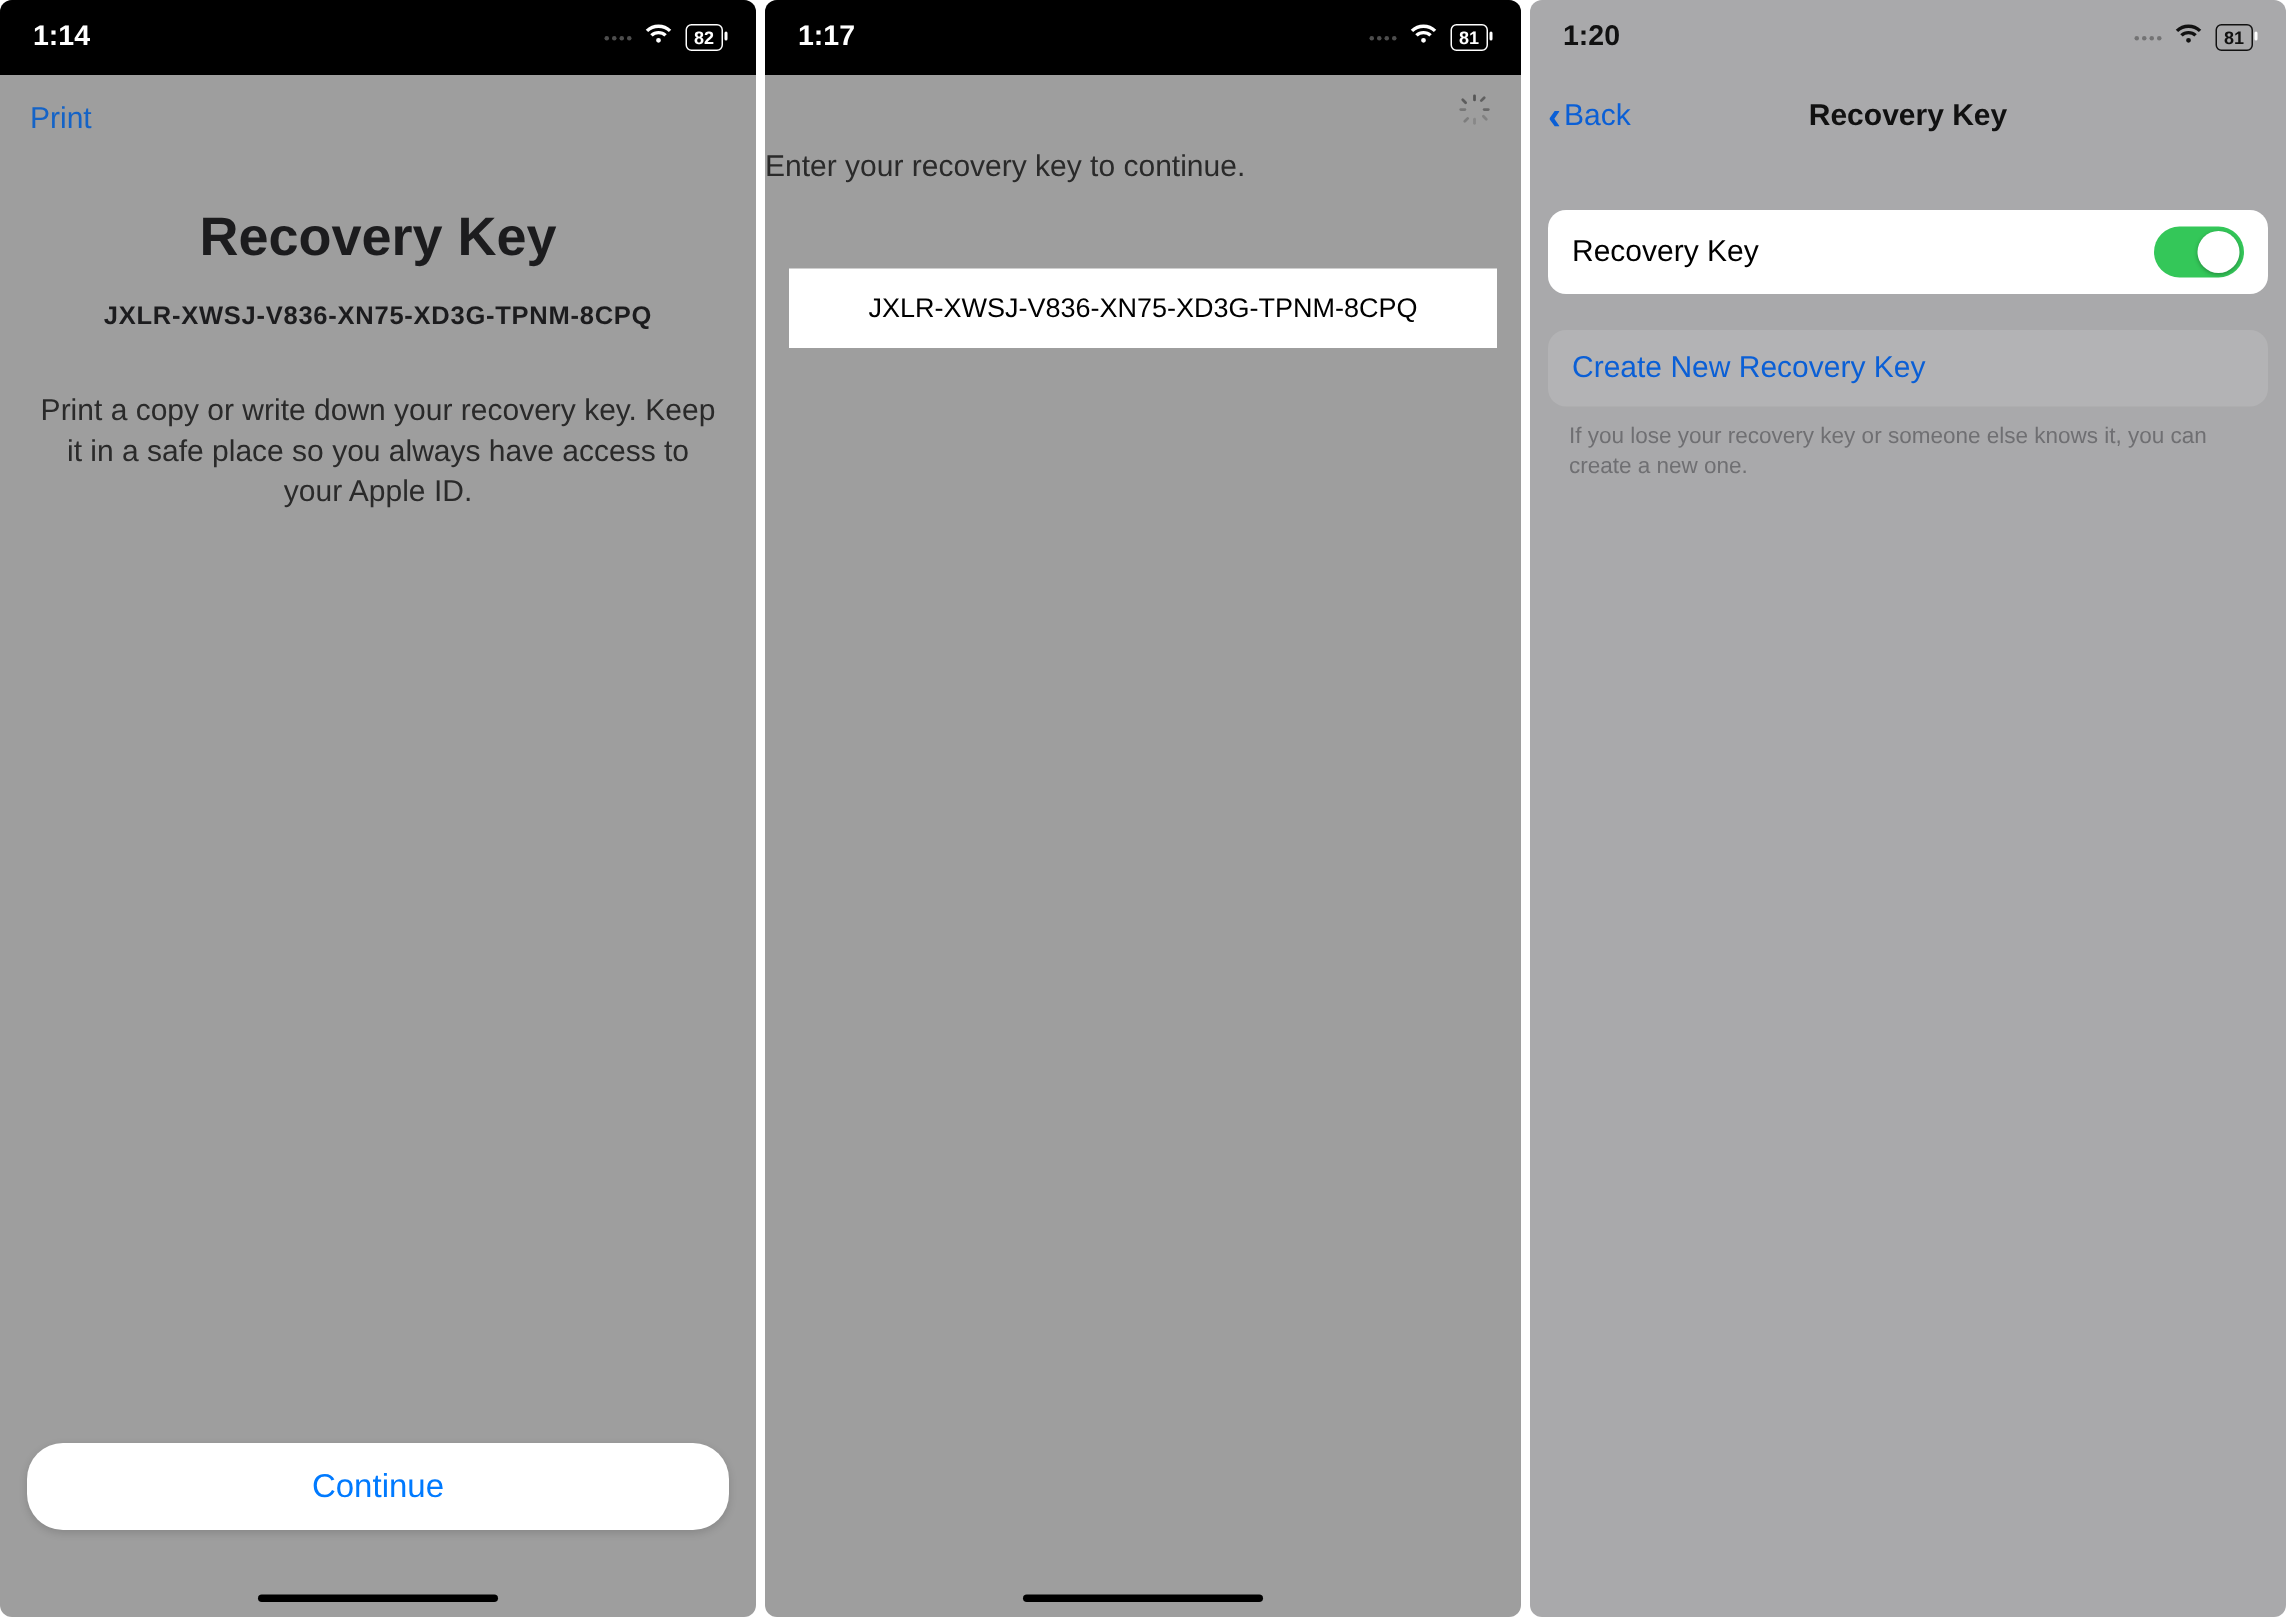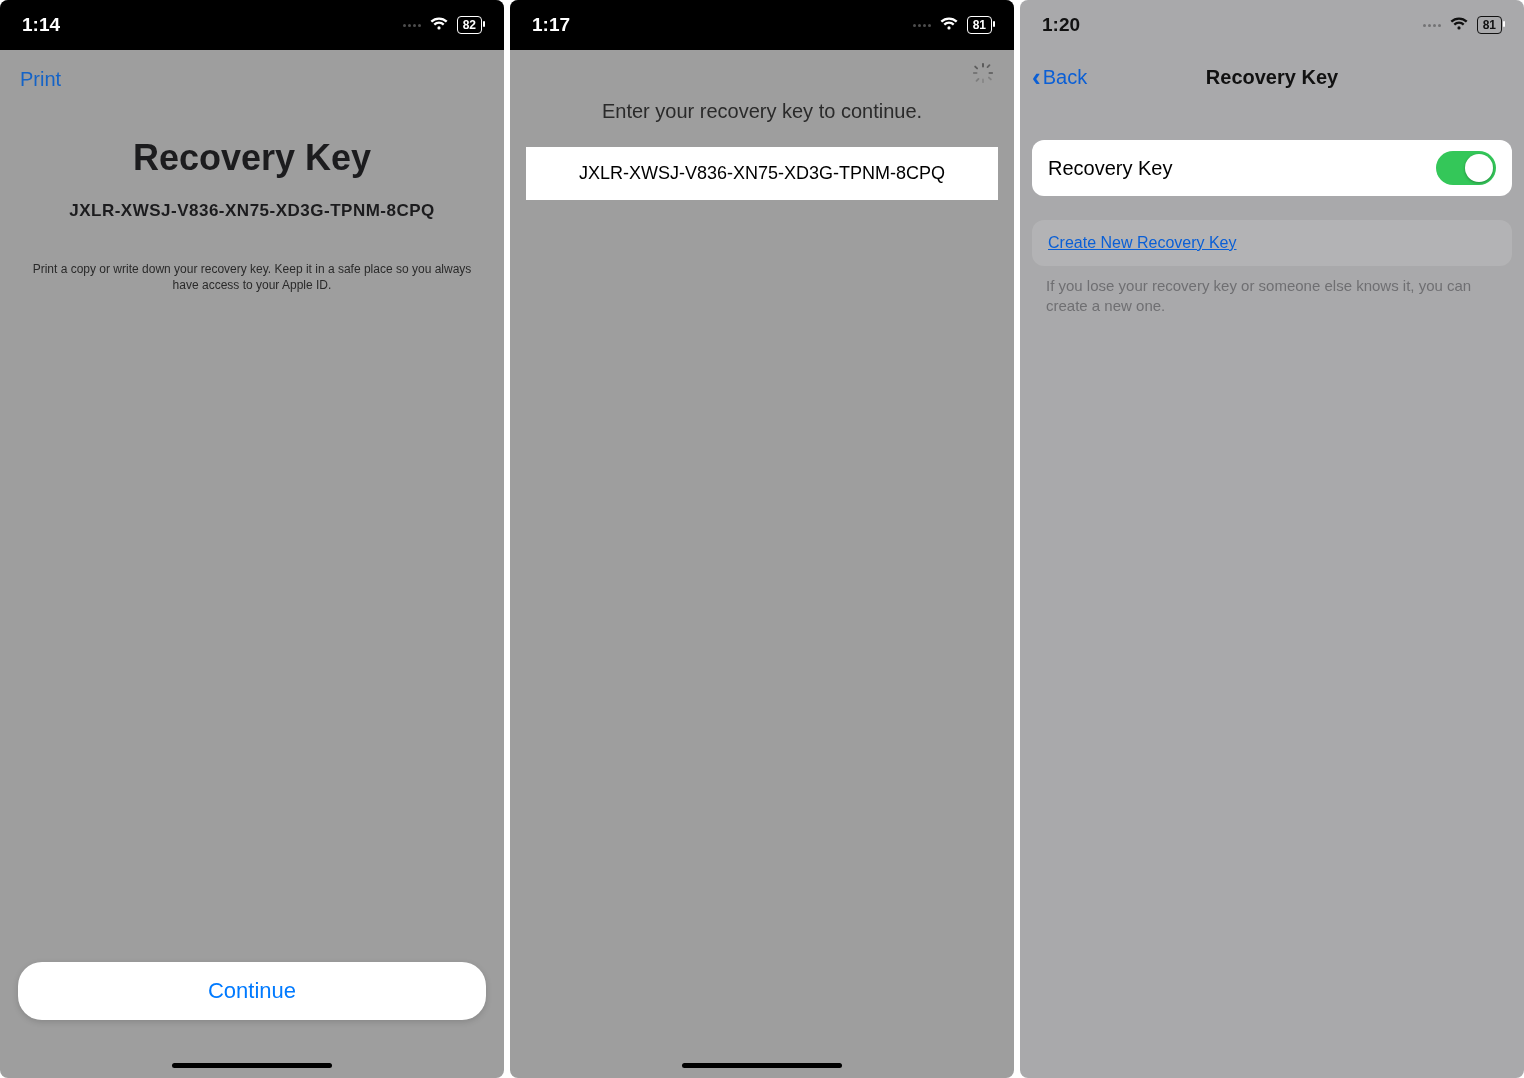--- a/index.html
+++ b/index.html
@@ -116,21 +116,21 @@
       margin-bottom: 26px;
     }
     .key-text {
       font-size: 17px;
       font-weight: 700;
       letter-spacing: 0.5px;
       color: #1c1c1e;
       margin: 22px 0 40px;
     }
     .desc2 {
-      font-size: 12px;
+      font-size: 20px;
       line-height: 1.35;
       color: #2a2a2a;
       margin-top: 40px;
     }
     .continue-btn {
       position: absolute;
       bottom: 58px;
       left: 18px;
       right: 18px;
       background: #fff;
@@ -159,22 +159,21 @@
       font-size: 34px;
       font-weight: 700;
       margin-top: 70px;
       margin-bottom: 16px;
       color: #1c1c1e;
       text-align: center;
     }
     .verify-sub {
       font-size: 20px;
       color: #2a2a2a;
-      text-align: center;
-      margin-bottom: 24px;
+      margin-bottom: 56px;
     }
     .key-input-box {
       background: #fff;
       margin: 0 16px;
       padding: 16px 12px;
       font-size: 18px;
       font-weight: 400;
       text-align: center;
       color: #000;
       border-radius: 0;
@@ -228,24 +227,23 @@
       width: 28px;
       height: 28px;
       background: #fff;
       border-radius: 50%;
       box-shadow: 0 1px 3px rgba(0,0,0,0.3);
     }
     .list-row2 {
       margin: 24px 12px 0;
       border-radius: 12px;
       padding: 14px 16px;
-      font-size: 16px;
+      font-size: 20px;
       color: #0a5fd6;
       background: rgba(255,255,255,0.12);
-      text-decoration: underline;
     }
     .footer-note {
       margin: 10px 26px 3px;
       font-size: 15px;
       color: #6f6f72;
       line-height: 1.3;
     }
     .chevron-left {
       font-size: 26px; font-weight:600; margin-right:2px;
     }

